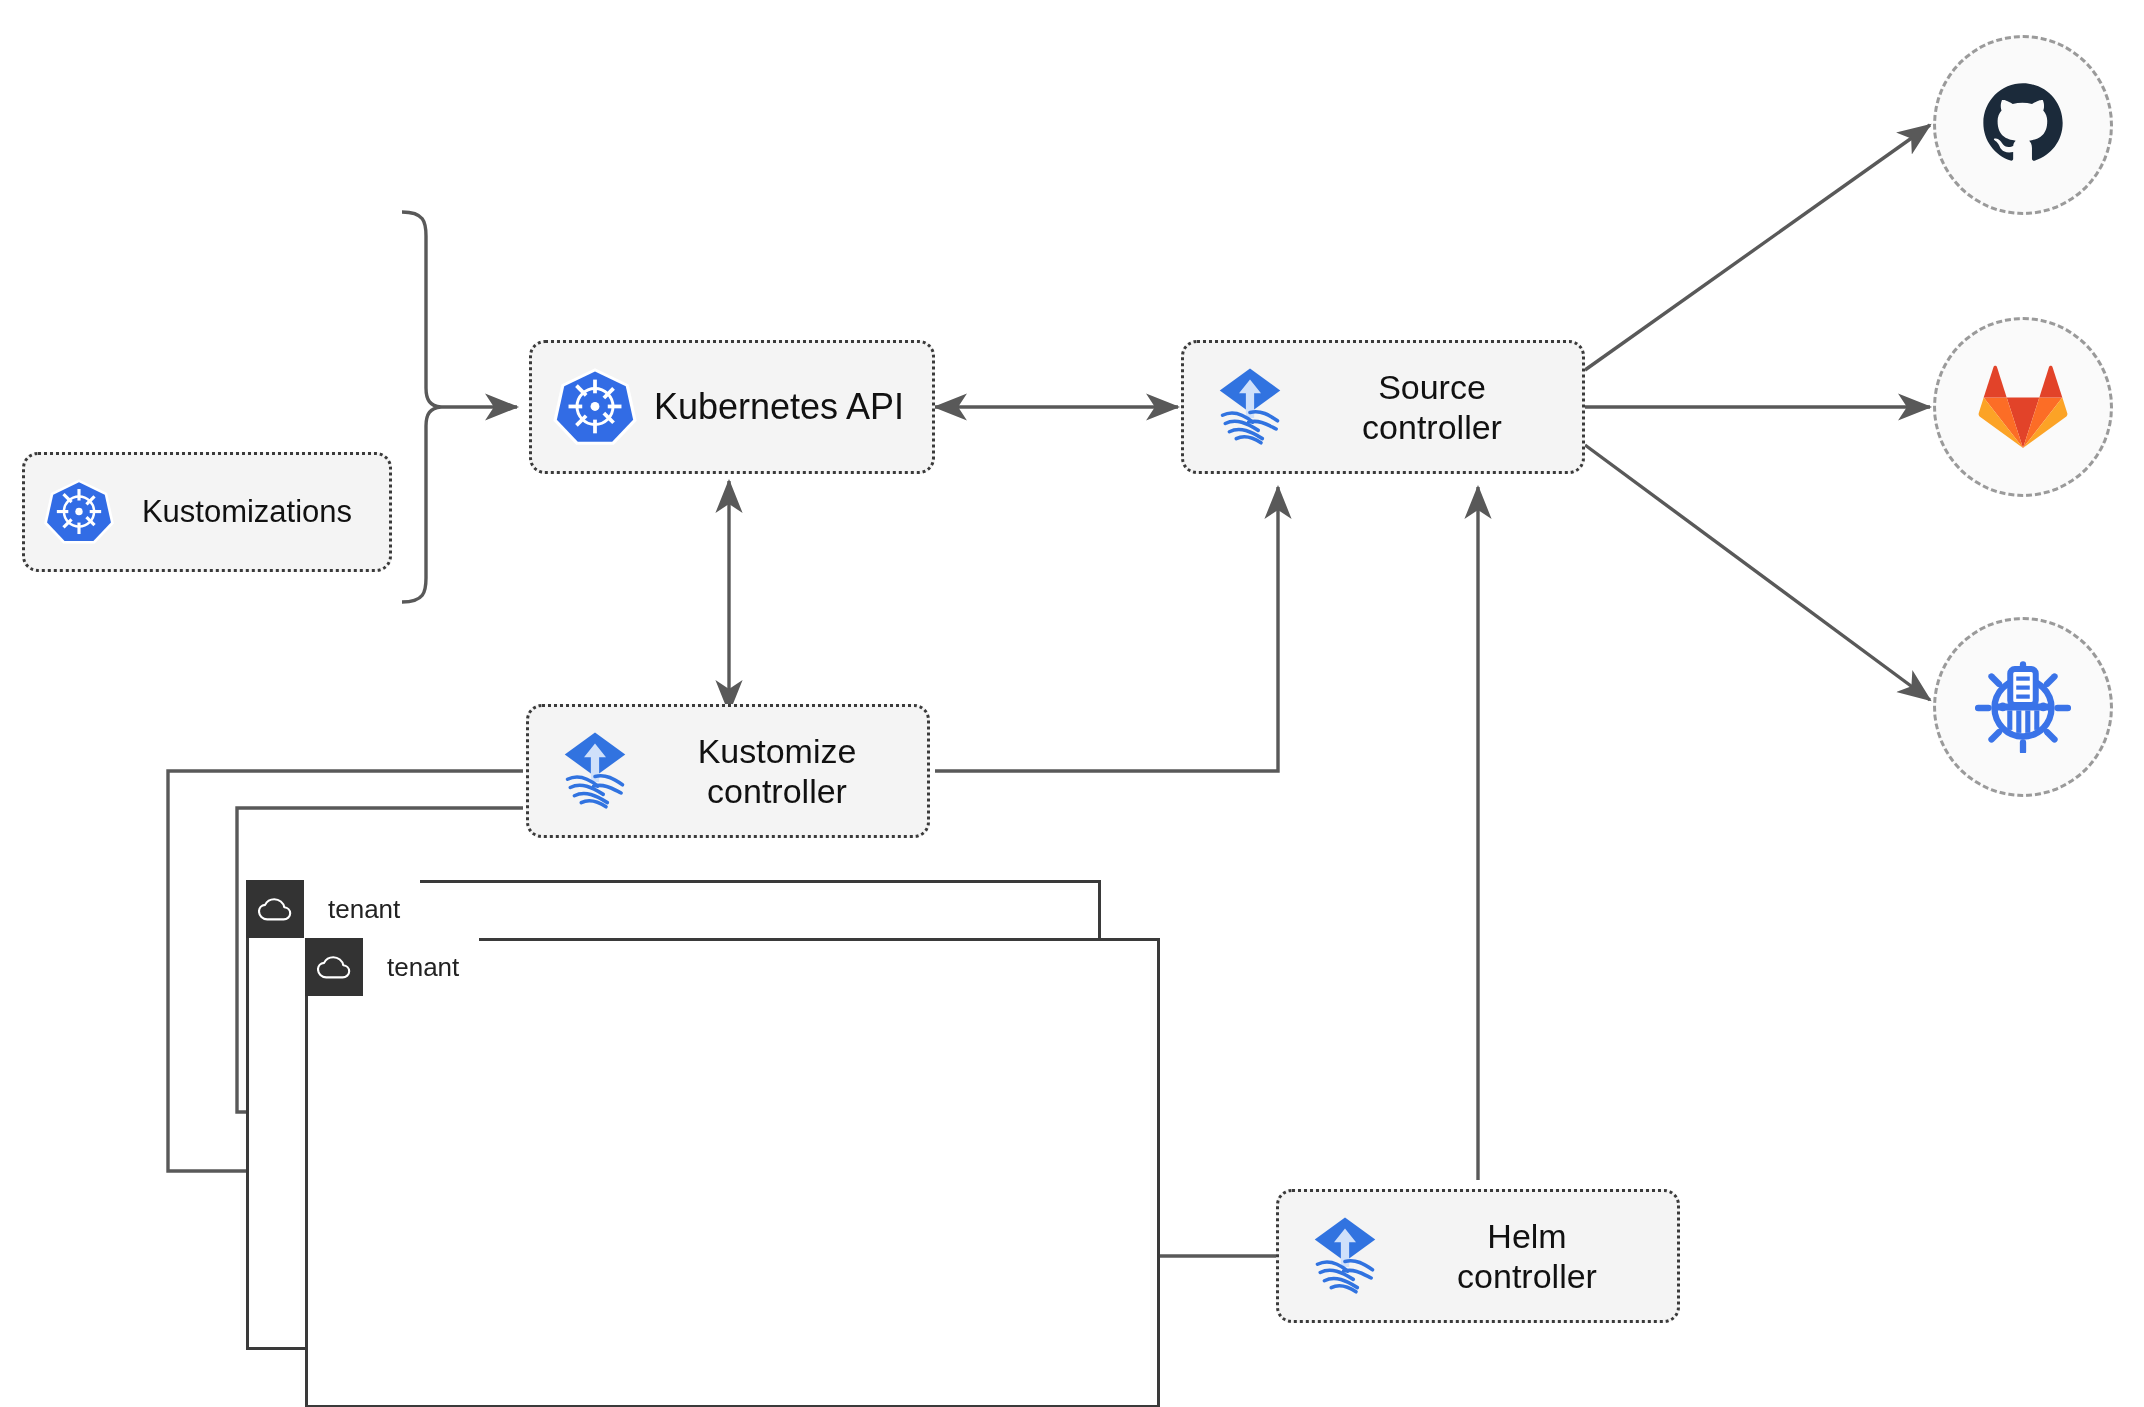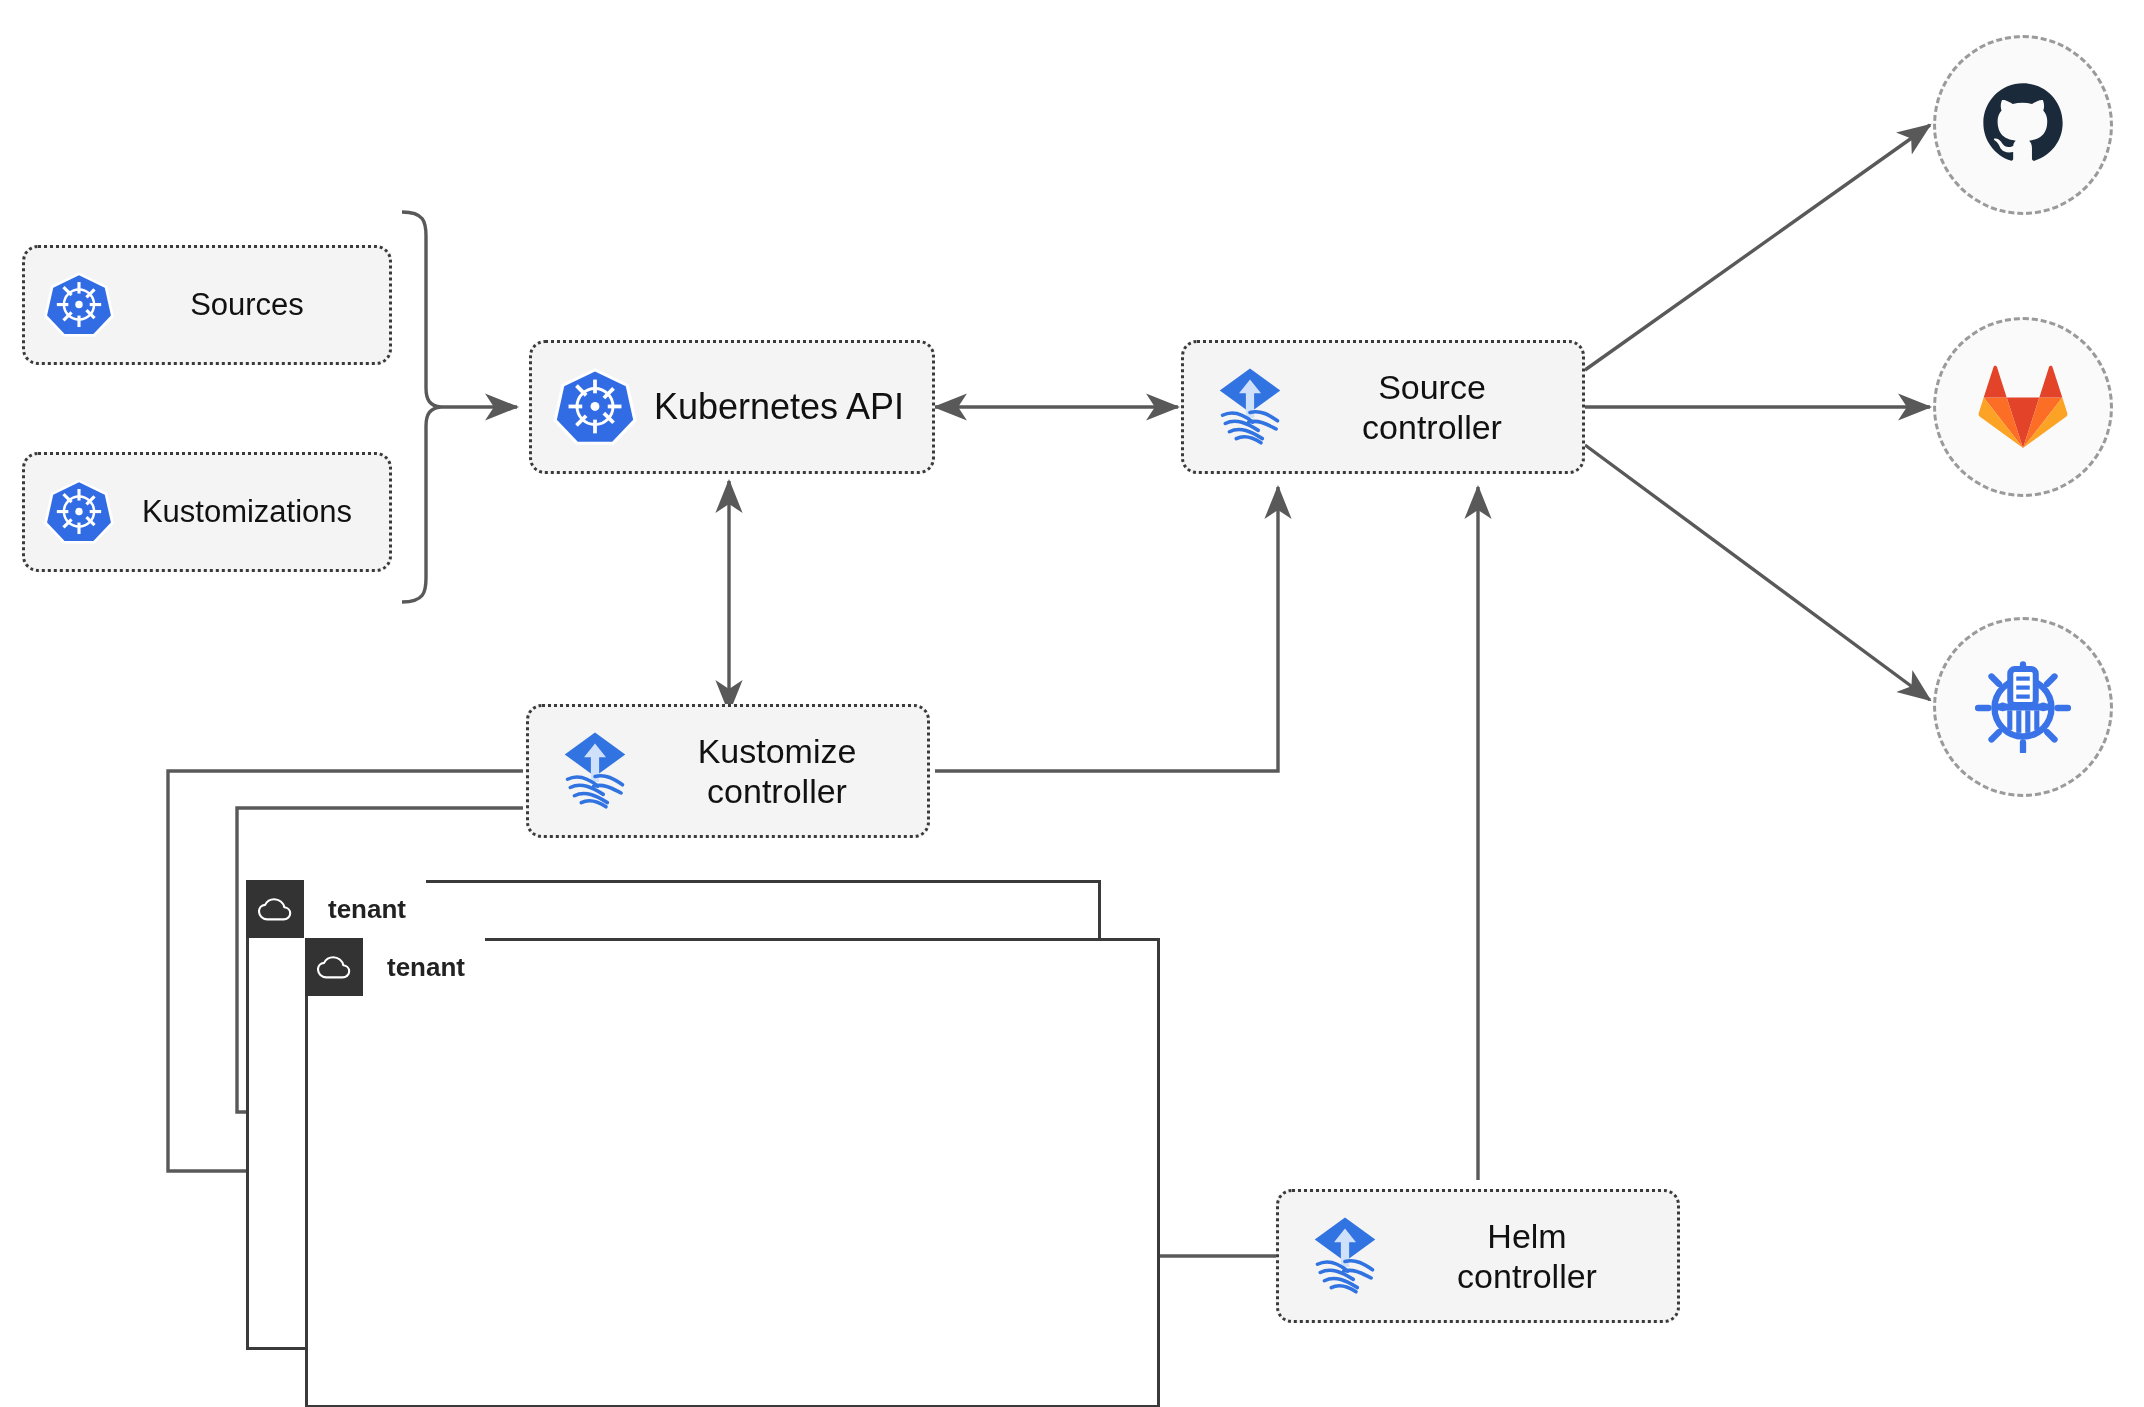--- a/index.html
+++ b/index.html
@@ -85,21 +85,20 @@
   }
   .tenant-box.front { z-index: 6; }
   .tenant-header {
     position: absolute;
     left: -3px;
     top: -3px;
     height: 58px;
     display: flex;
     align-items: flex-start;
     z-index: 2;
-    font-weight: bold;
   }
   .tenant-badge {
     width: 58px;
     height: 58px;
     background: #333333;
     display: flex;
     align-items: center;
     justify-content: center;
     flex: 0 0 auto;
   }
@@ -157,89 +156,66 @@
       <line x1="1585" y1="407" x2="1930" y2="407" marker-end="url(#arrow)"></line>
 
       <line x1="1585" y1="445" x2="1930" y2="700" marker-end="url(#arrow)"></line>
 
       <path d="M 523 771 L 168 771 L 168 1171 L 298 1171" marker-end="url(#arrow)"></path>
 
       <path d="M 523 808 L 237 808 L 237 1112 L 355 1112" marker-end="url(#arrow)"></path>
     </g>
   </svg>
 
-  <div class="node n-wide" style="left:22px; top:245px;">
+
+  <div class="node n-api" style="left:529px; top:340px;">
+    <span class="icon-slot">
+      <svg width="86" height="86" viewBox="0 0 64 64" aria-hidden="true">
+        <path d="M32 3.2 57 15.2 63 42.2 46 60 18 60 1 42.2 7 15.2 Z" fill="#ffffff"></path>
+        <path d="M32 5.6 54.9 16.6 60.4 41.4 44.8 57.8 19.2 57.8 3.6 41.4 9.1 16.6 Z" fill="#326ce5"></path>
+        <g fill="#ffffff">
+          <circle cx="32" cy="31.6" r="3.3"></circle>
+          <path d="M30.6 11.6h2.8v10.2h-2.8z"></path>
+          <path d="M30.6 41.4h2.8v10.2h-2.8z"></path>
+          <path d="M12.3 30.2h10.2v2.8H12.3z"></path>
+          <path d="M41.5 30.2h10.2v2.8H41.5z"></path>
+          <path d="M17.2 17.1l2-2 7.2 7.2-2 2z"></path>
+          <path d="M37.6 37.5l2-2 7.2 7.2-2 2z"></path>
+          <path d="M44.8 17.1l2 2-7.2 7.2-2-2z"></path>
+          <path d="M24.4 37.5l2 2-7.2 7.2-2-2z"></path>
+        </g>
+        <g fill="none" stroke="#ffffff" stroke-width="2.2">
+          <circle cx="32" cy="31.6" r="13.4"></circle>
+        </g>
+      </svg>
+    </span>
+    <span class="node-label">Kubernetes API</span>
+  </div>
+
+  <div class="node n-wide" style="left:22px; top:452px;">
     <span class="icon-slot">
       <svg width="72" height="72" viewBox="0 0 64 64" aria-hidden="true">
         <path d="M32 3.2 57 15.2 63 42.2 46 60 18 60 1 42.2 7 15.2 Z" fill="#ffffff"></path>
         <path d="M32 5.6 54.9 16.6 60.4 41.4 44.8 57.8 19.2 57.8 3.6 41.4 9.1 16.6 Z" fill="#326ce5"></path>
         <g fill="#ffffff">
           <circle cx="32" cy="31.6" r="3.3"></circle>
           <path d="M30.6 11.6h2.8v10.2h-2.8z"></path>
           <path d="M30.6 41.4h2.8v10.2h-2.8z"></path>
           <path d="M12.3 30.2h10.2v2.8H12.3z"></path>
           <path d="M41.5 30.2h10.2v2.8H41.5z"></path>
           <path d="M17.2 17.1l2-2 7.2 7.2-2 2z"></path>
           <path d="M37.6 37.5l2-2 7.2 7.2-2 2z"></path>
           <path d="M44.8 17.1l2 2-7.2 7.2-2-2z"></path>
           <path d="M24.4 37.5l2 2-7.2 7.2-2-2z"></path>
         </g>
         <g fill="none" stroke="#ffffff" stroke-width="2.2">
           <circle cx="32" cy="31.6" r="13.4"></circle>
         </g>
       </svg>
     </span>
-    <span class="node-label">Sources</span>
-  </div>
-
-  <div class="node n-api" style="left:529px; top:340px;">
-    <span class="icon-slot">
-      <svg width="86" height="86" viewBox="0 0 64 64" aria-hidden="true">
-        <path d="M32 3.2 57 15.2 63 42.2 46 60 18 60 1 42.2 7 15.2 Z" fill="#ffffff"></path>
-        <path d="M32 5.6 54.9 16.6 60.4 41.4 44.8 57.8 19.2 57.8 3.6 41.4 9.1 16.6 Z" fill="#326ce5"></path>
-        <g fill="#ffffff">
-          <circle cx="32" cy="31.6" r="3.3"></circle>
-          <path d="M30.6 11.6h2.8v10.2h-2.8z"></path>
-          <path d="M30.6 41.4h2.8v10.2h-2.8z"></path>
-          <path d="M12.3 30.2h10.2v2.8H12.3z"></path>
-          <path d="M41.5 30.2h10.2v2.8H41.5z"></path>
-          <path d="M17.2 17.1l2-2 7.2 7.2-2 2z"></path>
-          <path d="M37.6 37.5l2-2 7.2 7.2-2 2z"></path>
-          <path d="M44.8 17.1l2 2-7.2 7.2-2-2z"></path>
-          <path d="M24.4 37.5l2 2-7.2 7.2-2-2z"></path>
-        </g>
-        <g fill="none" stroke="#ffffff" stroke-width="2.2">
-          <circle cx="32" cy="31.6" r="13.4"></circle>
-        </g>
-      </svg>
-    </span>
-    <span class="node-label">Kubernetes API</span>
-  </div>
-
-  <div class="node n-wide" style="left:22px; top:452px;">
-    <span class="icon-slot">
-      <svg width="72" height="72" viewBox="0 0 64 64" aria-hidden="true">
-        <path d="M32 3.2 57 15.2 63 42.2 46 60 18 60 1 42.2 7 15.2 Z" fill="#ffffff"></path>
-        <path d="M32 5.6 54.9 16.6 60.4 41.4 44.8 57.8 19.2 57.8 3.6 41.4 9.1 16.6 Z" fill="#326ce5"></path>
-        <g fill="#ffffff">
-          <circle cx="32" cy="31.6" r="3.3"></circle>
-          <path d="M30.6 11.6h2.8v10.2h-2.8z"></path>
-          <path d="M30.6 41.4h2.8v10.2h-2.8z"></path>
-          <path d="M12.3 30.2h10.2v2.8H12.3z"></path>
-          <path d="M41.5 30.2h10.2v2.8H41.5z"></path>
-          <path d="M17.2 17.1l2-2 7.2 7.2-2 2z"></path>
-          <path d="M37.6 37.5l2-2 7.2 7.2-2 2z"></path>
-          <path d="M44.8 17.1l2 2-7.2 7.2-2-2z"></path>
-          <path d="M24.4 37.5l2 2-7.2 7.2-2-2z"></path>
-        </g>
-        <g fill="none" stroke="#ffffff" stroke-width="2.2">
-          <circle cx="32" cy="31.6" r="13.4"></circle>
-        </g>
-      </svg>
-    </span>
     <span class="node-label">Kustomizations</span>
   </div>
 
   <div class="node n-ctrl" style="left:1181px; top:340px;">
     <span class="icon-slot">
       <svg width="88" height="88" viewBox="0 0 64 64" aria-hidden="true">
         <path d="M32 4 L54 20 L32 36 L10 20 Z" fill="#3173e0"></path>
         <path d="M32 12 L40 22 L35 22 L35 40 L29 40 L29 22 L24 22 Z" fill="#cfe0fa"></path>
         <g stroke="#3173e0" stroke-width="2.6" fill="none" stroke-linecap="round">
           <path d="M12 38 C20 34, 28 38, 34 43"></path>

